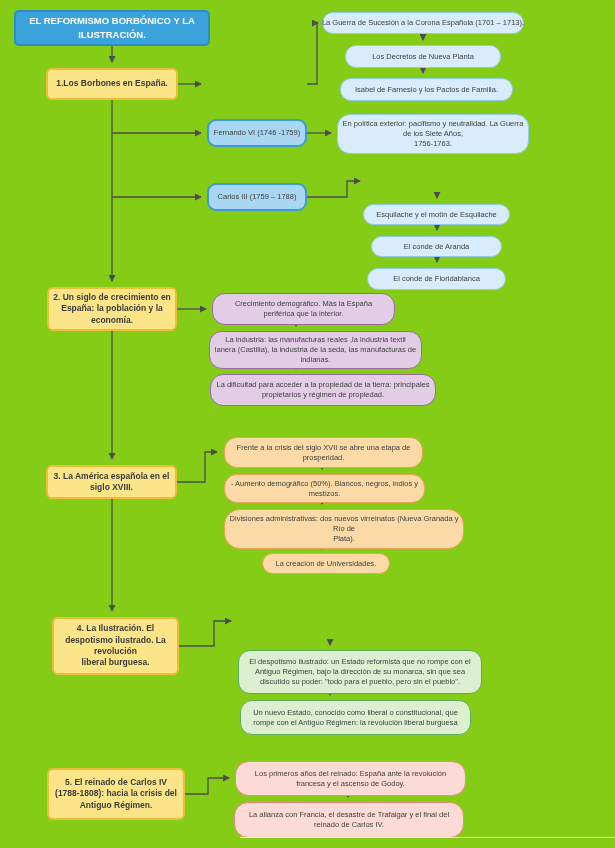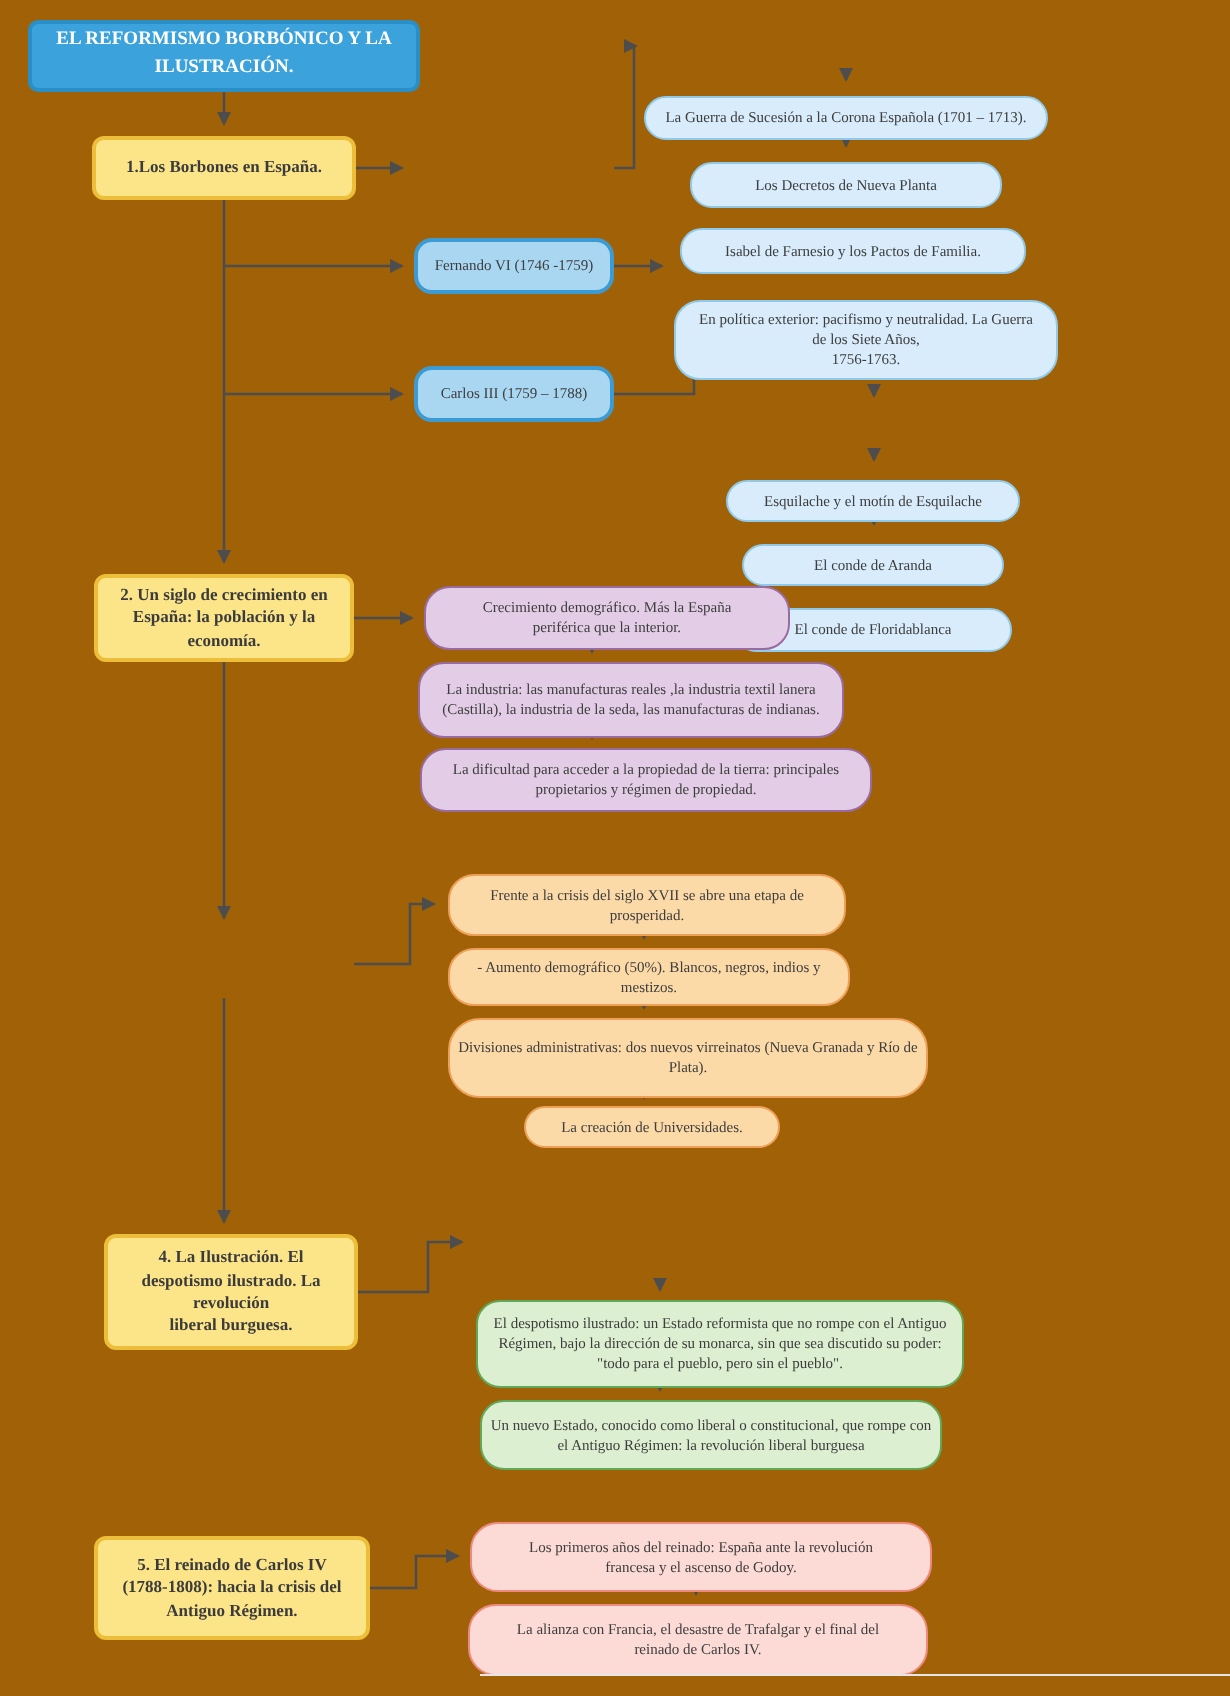--- a/index.html
+++ b/index.html
@@ -1,19 +1,19 @@
 <!DOCTYPE html>
 <html style="--c-title_fill: #3ca2dc; --c-title_border: #2a8fc7; --c-title_text: #ffffff; --c-yellow_fill: #fce588; --c-yellow_border: #edbe3a; --c-king_fill: #a9d7f2; --c-king_border: #3d9bd4; --c-blue_fill: #d8ecfb; --c-blue_border: #8fcaec; --c-purple_fill: #e3cde6; --c-purple_border: #9a6ba1; --c-orange_fill: #fcdaa7; --c-orange_border: #ee9f58; --c-green_fill: #ddefd1; --c-green_border: #60a95b; --c-pink_fill: #fcdbd6; --c-pink_border: #f08a80; --c-connector: #4d4d4d; --c-text: #3d3d3d;"><head>
 <meta charset="utf-8">
 <style>
   html,body { margin:0; padding:0; background:#ffffff; }
   #canvas {
     position:relative; width:615px; height:848px; margin:0 auto;
-    background:#a16207; overflow:hidden;
-    font-family:Liberation Serif, serif;
+    background:#84cc16; overflow:hidden;
+    font-family:Liberation Sans, sans-serif;
     -webkit-font-smoothing:antialiased;
   }
   #connector-layer { position:absolute; left:0; top:0; width:615px; height:848px; }
   #connector-layer path.edge { fill:none; stroke:var(--c-connector,#4d4d4d); stroke-width:1.3px; }
   #arrowhead path { fill:var(--c-connector,#4d4d4d); }
 
   .node {
     position:absolute; box-sizing:border-box;
     display:flex; align-items:center; justify-content:center;
     text-align:center; color:var(--c-text,#3d3d3d);
@@ -26,21 +26,21 @@
   }
   .yellow {
     background:var(--c-yellow_fill,#fce588); border:2px solid var(--c-yellow_border,#edbe3a);
     border-radius:6px; font-weight:bold; font-size:8.5px; line-height:1.35; color:#3b3b3b;
   }
   .king {
     background:var(--c-king_fill,#a9d7f2); border:2px solid var(--c-king_border,#3d9bd4);
     border-radius:9px;
   }
   .pill { border:1.5px solid; border-radius:12px; }
-  .blue   { background:var(--c-blue_fill,#d8ecfb);   border-color:var(--c-blue_border,#8fcaec);margin-top:36px; }
+  .blue   { background:var(--c-blue_fill,#d8ecfb);   border-color:var(--c-blue_border,#8fcaec); }
   .purple { background:var(--c-purple_fill,#e3cde6); border-color:var(--c-purple_border,#9a6ba1); }
   .orange { background:var(--c-orange_fill,#fcdaa7); border-color:var(--c-orange_border,#ee9f58); }
   .green  { background:var(--c-green_fill,#ddefd1);  border-color:var(--c-green_border,#60a95b); }
   .pink   { background:var(--c-pink_fill,#fcdbd6);   border-color:var(--c-pink_border,#f08a80); }
   .preline { white-space:pre-line; }
   .nowrap  { white-space:nowrap; }
   .edge-faint { position:absolute; background:#e6e6e6; }
 </style>
 </head>
 <body>
@@ -103,20 +103,22 @@
   <div class="node pill blue nowrap" style="left:367px;top:268px;width:139px;min-height:22px;border-radius:11px">El conde de Floridablanca</div>
 
   <div class="node yellow preline" style="left:47px;top:287px;width:130px;min-height:44px">2. Un siglo de crecimiento en
 España: la población y la
 economía.</div>
   <div class="node pill purple preline" style="left:212px;top:293px;width:183px;min-height:32px;border-radius:13px">Crecimiento demográfico. Más la España
 periférica que la interior.</div>
   <div class="node pill purple" style="left:209px;top:331px;width:213px;min-height:38px;border-radius:13px">La industria: las manufacturas reales ,la industria textil lanera (Castilla), la industria de la seda, las manufacturas de indianas.</div>
   <div class="node pill purple" style="left:210px;top:374px;width:226px;min-height:32px;border-radius:13px">La dificultad para acceder a la propiedad de la tierra: principales propietarios y régimen de propiedad.</div>
 
+  <div class="node yellow preline" style="left:46px;top:465px;width:131px;min-height:34px">3. La América española en el
+siglo XVIII.</div>
   <div class="node pill orange preline" style="left:224px;top:437px;width:199px;min-height:31px;border-radius:13px">Frente a la crisis del siglo XVII se abre una etapa de
 prosperidad.</div>
   <div class="node pill orange preline" style="left:224px;top:474px;width:201px;min-height:29px;border-radius:13px">- Aumento demográfico (50%). Blancos, negros, indios y
 mestizos.</div>
   <div class="node pill orange preline" style="left:224px;top:509px;width:240px;min-height:40px;border-radius:16px">Divisiones administrativas: dos nuevos virreinatos (Nueva Granada y Río de
 Plata).</div>
   <div class="node pill orange nowrap" style="left:262px;top:553px;width:128px;min-height:21px;border-radius:11px">La creación de Universidades.</div>
 
   <div class="node yellow preline" style="left:52px;top:617px;width:127px;min-height:58px">4. La Ilustración. El
 despotismo ilustrado. La

